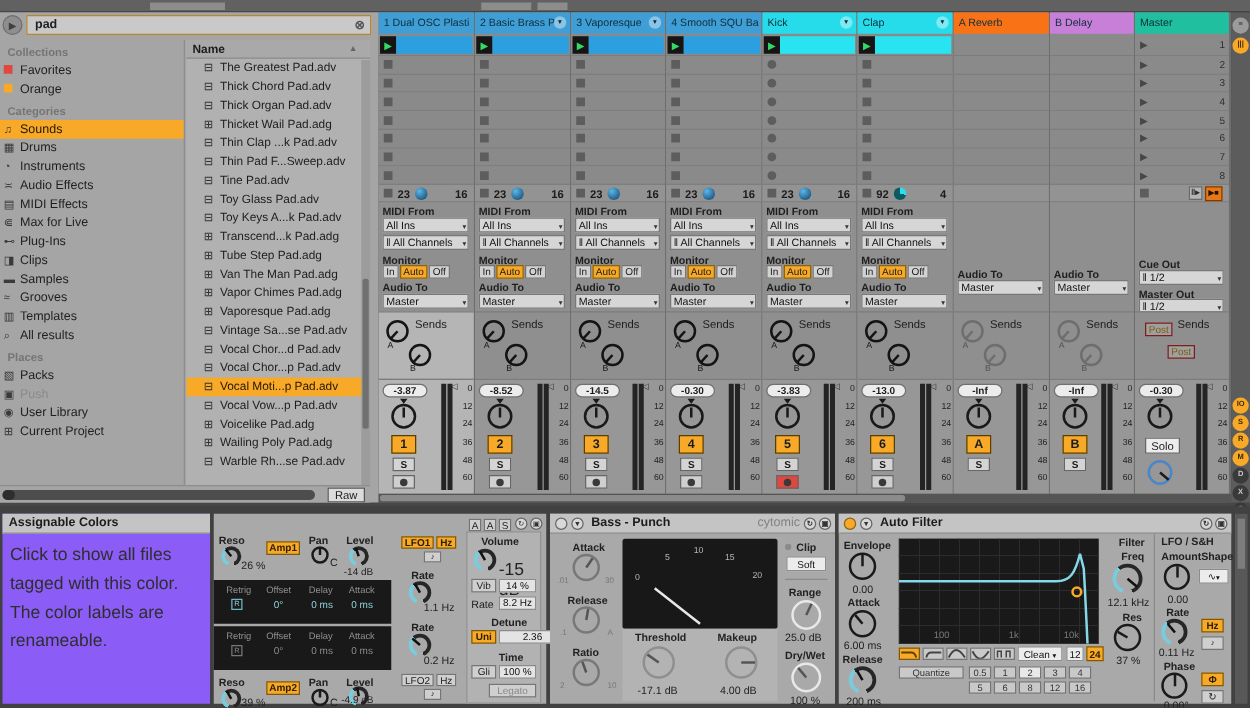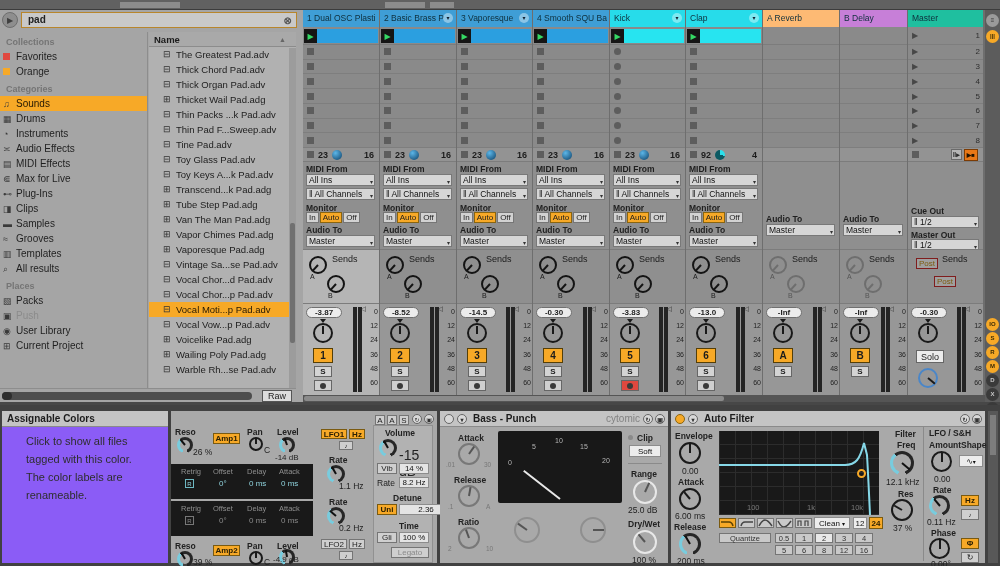--- a/index.html
+++ b/index.html
@@ -170,21 +170,21 @@
       <div class="sitem dis"><span class="ic">▣</span><span>Push</span></div>
       <div class="sitem"><span class="ic">◉</span><span>User Library</span></div>
       <div class="sitem"><span class="ic">⊞</span><span>Current Project</span></div>
     </div>
     <div class="filelist">
       <div class="namehdr"><span>Name</span><span class="up">▲</span></div>
       <div class="frow"><i class="fic">⊟</i><span>The Greatest Pad.adv</span></div>
       <div class="frow"><i class="fic">⊟</i><span>Thick Chord Pad.adv</span></div>
       <div class="frow"><i class="fic">⊟</i><span>Thick Organ Pad.adv</span></div>
       <div class="frow"><i class="fic">⊞</i><span>Thicket Wail Pad.adg</span></div>
-      <div class="frow"><i class="fic">⊟</i><span>Thin Packs ...k Pad.adv</span></div>
+      <div class="frow"><i class="fic">⊟</i><span>Thin Clap ...k Pad.adv</span></div>
       <div class="frow"><i class="fic">⊟</i><span>Thin Pad F...Sweep.adv</span></div>
       <div class="frow"><i class="fic">⊟</i><span>Tine Pad.adv</span></div>
       <div class="frow"><i class="fic">⊟</i><span>Toy Glass Pad.adv</span></div>
       <div class="frow"><i class="fic">⊟</i><span>Toy Keys A...k Pad.adv</span></div>
       <div class="frow"><i class="fic">⊞</i><span>Transcend...k Pad.adg</span></div>
       <div class="frow"><i class="fic">⊞</i><span>Tube Step Pad.adg</span></div>
       <div class="frow"><i class="fic">⊞</i><span>Van The Man Pad.adg</span></div>
       <div class="frow"><i class="fic">⊞</i><span>Vapor Chimes Pad.adg</span></div>
       <div class="frow"><i class="fic">⊞</i><span>Vaporesque Pad.adg</span></div>
       <div class="frow"><i class="fic">⊟</i><span>Vintage Sa...se Pad.adv</span></div>
@@ -659,21 +659,21 @@
         <span class="mscale">0
 12
 24
 36
 48
 60</span>
       </div>
     </div>
 
     <div class="tcol" style="left:460px;width:76px">
-      <div class="thead" style="background:#fdba74"><span>A Reverb</span></div>
+      <div class="thead" style="background:#f97316"><span>A Reverb</span></div>
       <div class="slot1"></div>
       <div class="slots">
           <div class="srw"></div>
           <div class="srw"></div>
           <div class="srw"></div>
           <div class="srw"></div>
           <div class="srw"></div>
           <div class="srw"></div>
           <div class="srw"></div>
         </div>
@@ -851,21 +851,21 @@
     <i class="railc or" style="top:350px">M</i>
     <i class="railc dk" style="top:364px">D</i>
     <i class="railc dk" style="top:378px">X</i>
     <i class="railc dk" style="top:392px">C</i>
   </div>
 
   <div class="devarea">
 
     <div class="panel" style="left:2px;width:166px;background:#8b5cf6">
       <div class="ptitle" style="padding-left:5px"><span>Assignable Colors</span></div>
-      <div style="padding:5px 24px;font-size:11px;line-height:1.65;color:#2e2e2e">Click to show all files tagged with this color. The color labels are renameable.</div>
+      <div style="padding:5px 6px;font-size:14px;line-height:1.65;color:#2e2e2e">Click to show all files tagged with this color. The color labels are renameable.</div>
     </div>
 
     <div class="panel" style="left:171px;width:266px;background:#a9a9a9">
       <i class="gbtn" style="right:52px;top:4px;width:10px;height:10px">A</i>
       <i class="gbtn" style="right:40px;top:4px;width:10px;height:10px">A</i>
       <i class="gbtn" style="right:28px;top:4px;width:10px;height:10px">S</i>
       <i class="ticon" style="right:15px">↻</i>
       <i class="ticon" style="right:3px">▣</i>
 
       <span class="klab" style="left:4px;top:16px">Reso</span>
@@ -987,20 +987,26 @@
         </div>
       <span class="kval" style="left:8px;top:134px;font-size:6.5px;color:#777">2</span>
       <span class="kval" style="left:46px;top:134px;font-size:6.5px;color:#777">10</span>
       <div class="vupanel" style="left:58px;top:20px;width:124px;height:72px">
         <span style="left:10px;top:28px">0</span>
         <span style="left:34px;top:12px">5</span>
         <span style="left:57px;top:6px">10</span>
         <span style="left:82px;top:12px">15</span>
         <span style="left:104px;top:26px">20</span>
         <i class="needle" style="left:61px;top:22px;height:46px;transform:rotate(-52deg)"></i>
+      </div>
+      <div class="abs" style="left:58px;top:92px;width:124px;height:58px;background:#b3b3b3">
+        <span class="klab" style="left:10px;top:2px">Threshold</span>
+        <span class="klab" style="left:76px;top:2px">Makeup</span>
+        <span class="kval" style="left:12px;top:44px">-17.1 dB</span>
+        <span class="kval" style="left:78px;top:44px">4.00 dB</span>
       </div>
       <div class="knob lt" style="left:74px;top:106px;width:26px;height:26px;border-color:#8f8f8f">
           <i style="height:11px;transform:rotate(125deg)"></i>
         </div>
       <div class="knob lt" style="left:140px;top:106px;width:26px;height:26px;border-color:#8f8f8f">
           <i style="height:11px;transform:rotate(270deg)"></i>
         </div>
       <i class="abs" style="left:188px;top:24px;width:5px;height:5px;border-radius:50%;background:#8a8a8a"></i>
       <span class="klab" style="left:197px;top:22px">Clip</span>
       <i class="fld" style="left:189px;top:34px;width:32px;height:12px;line-height:11px;background:#ececec">Soft</i>

